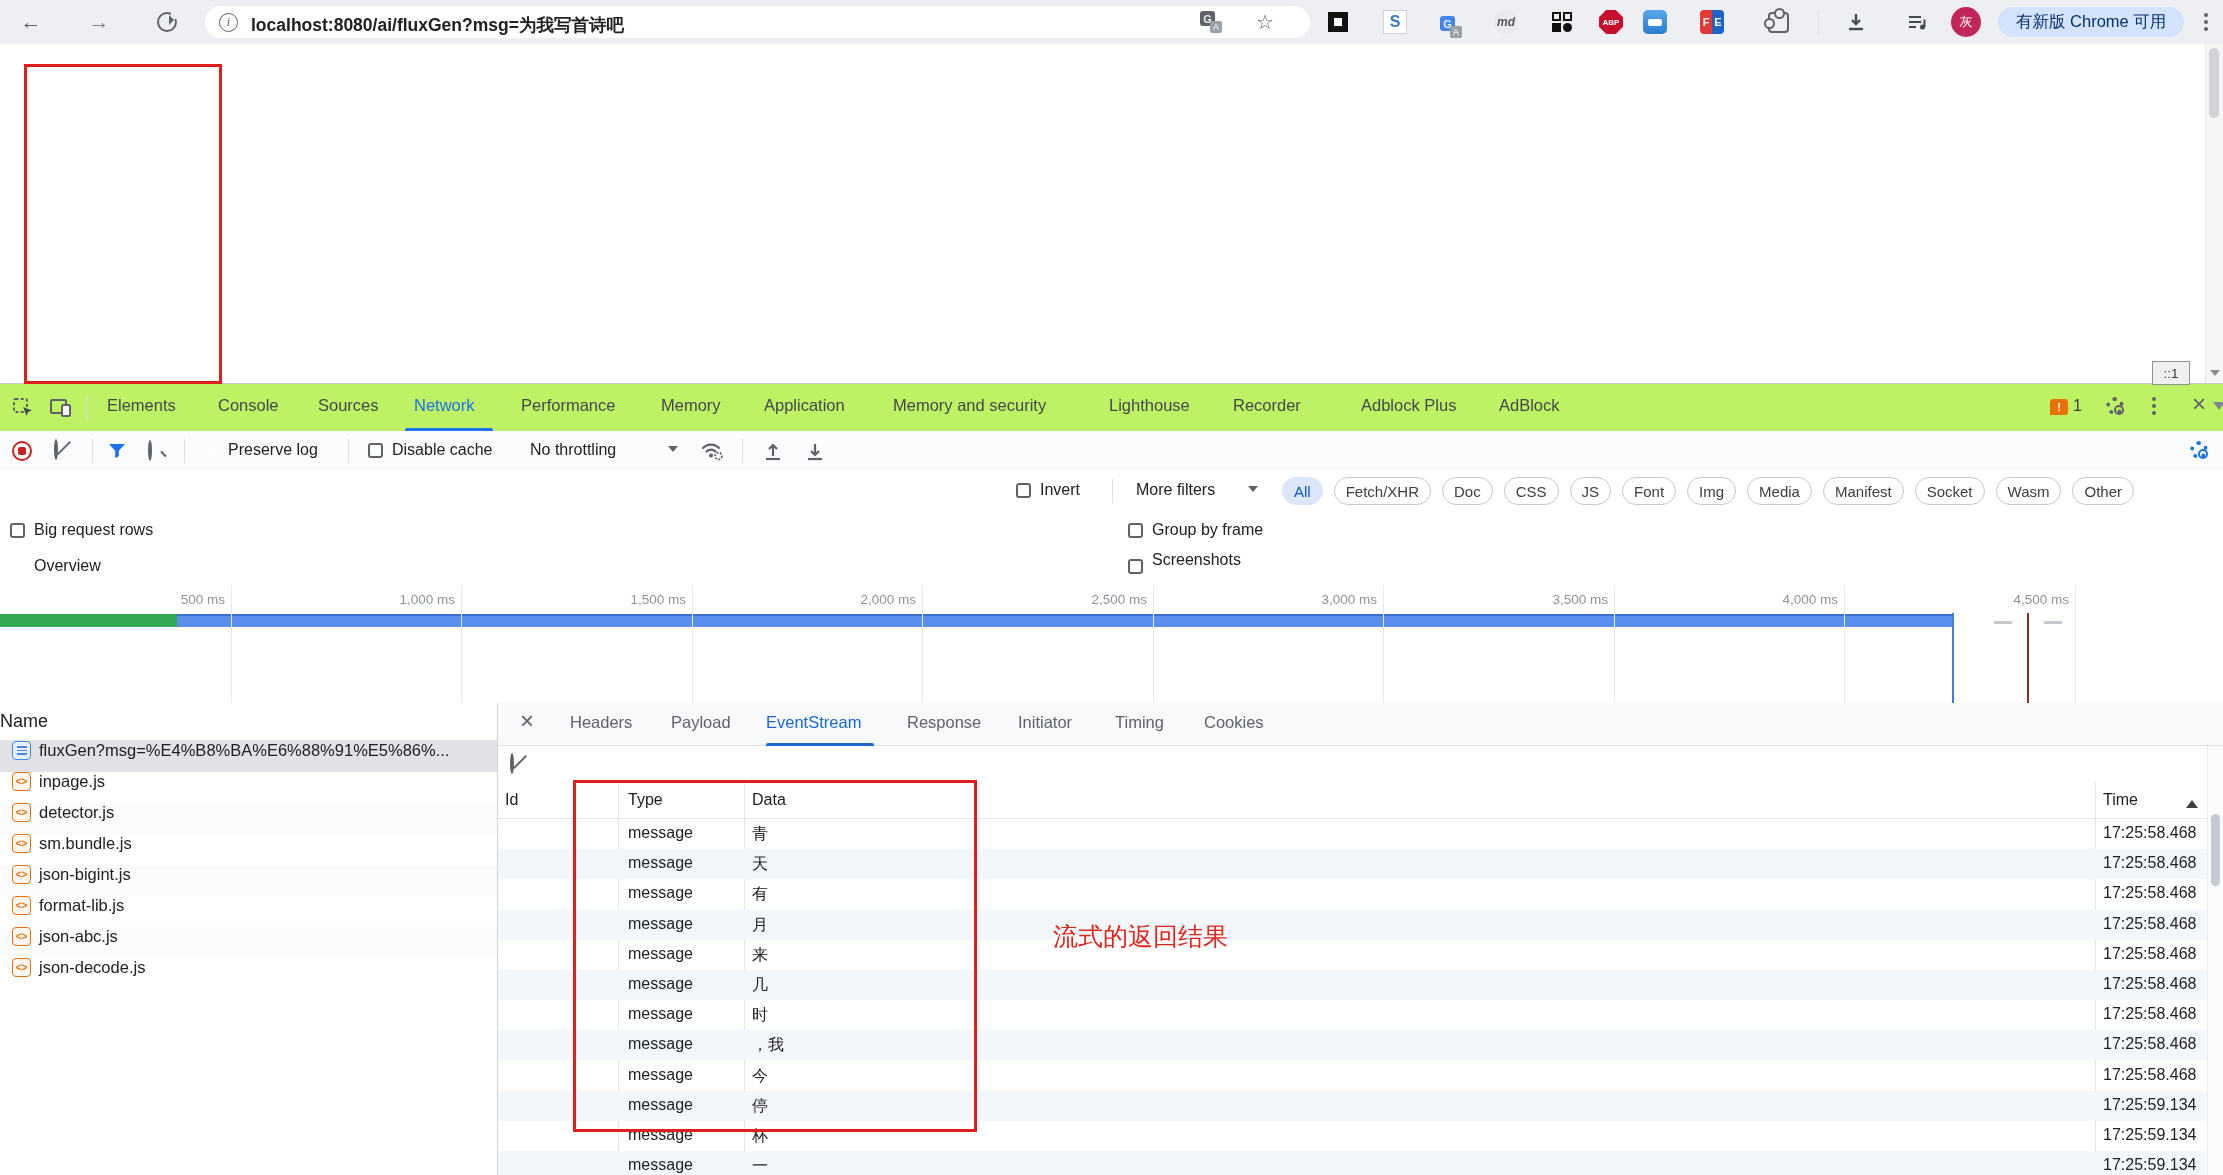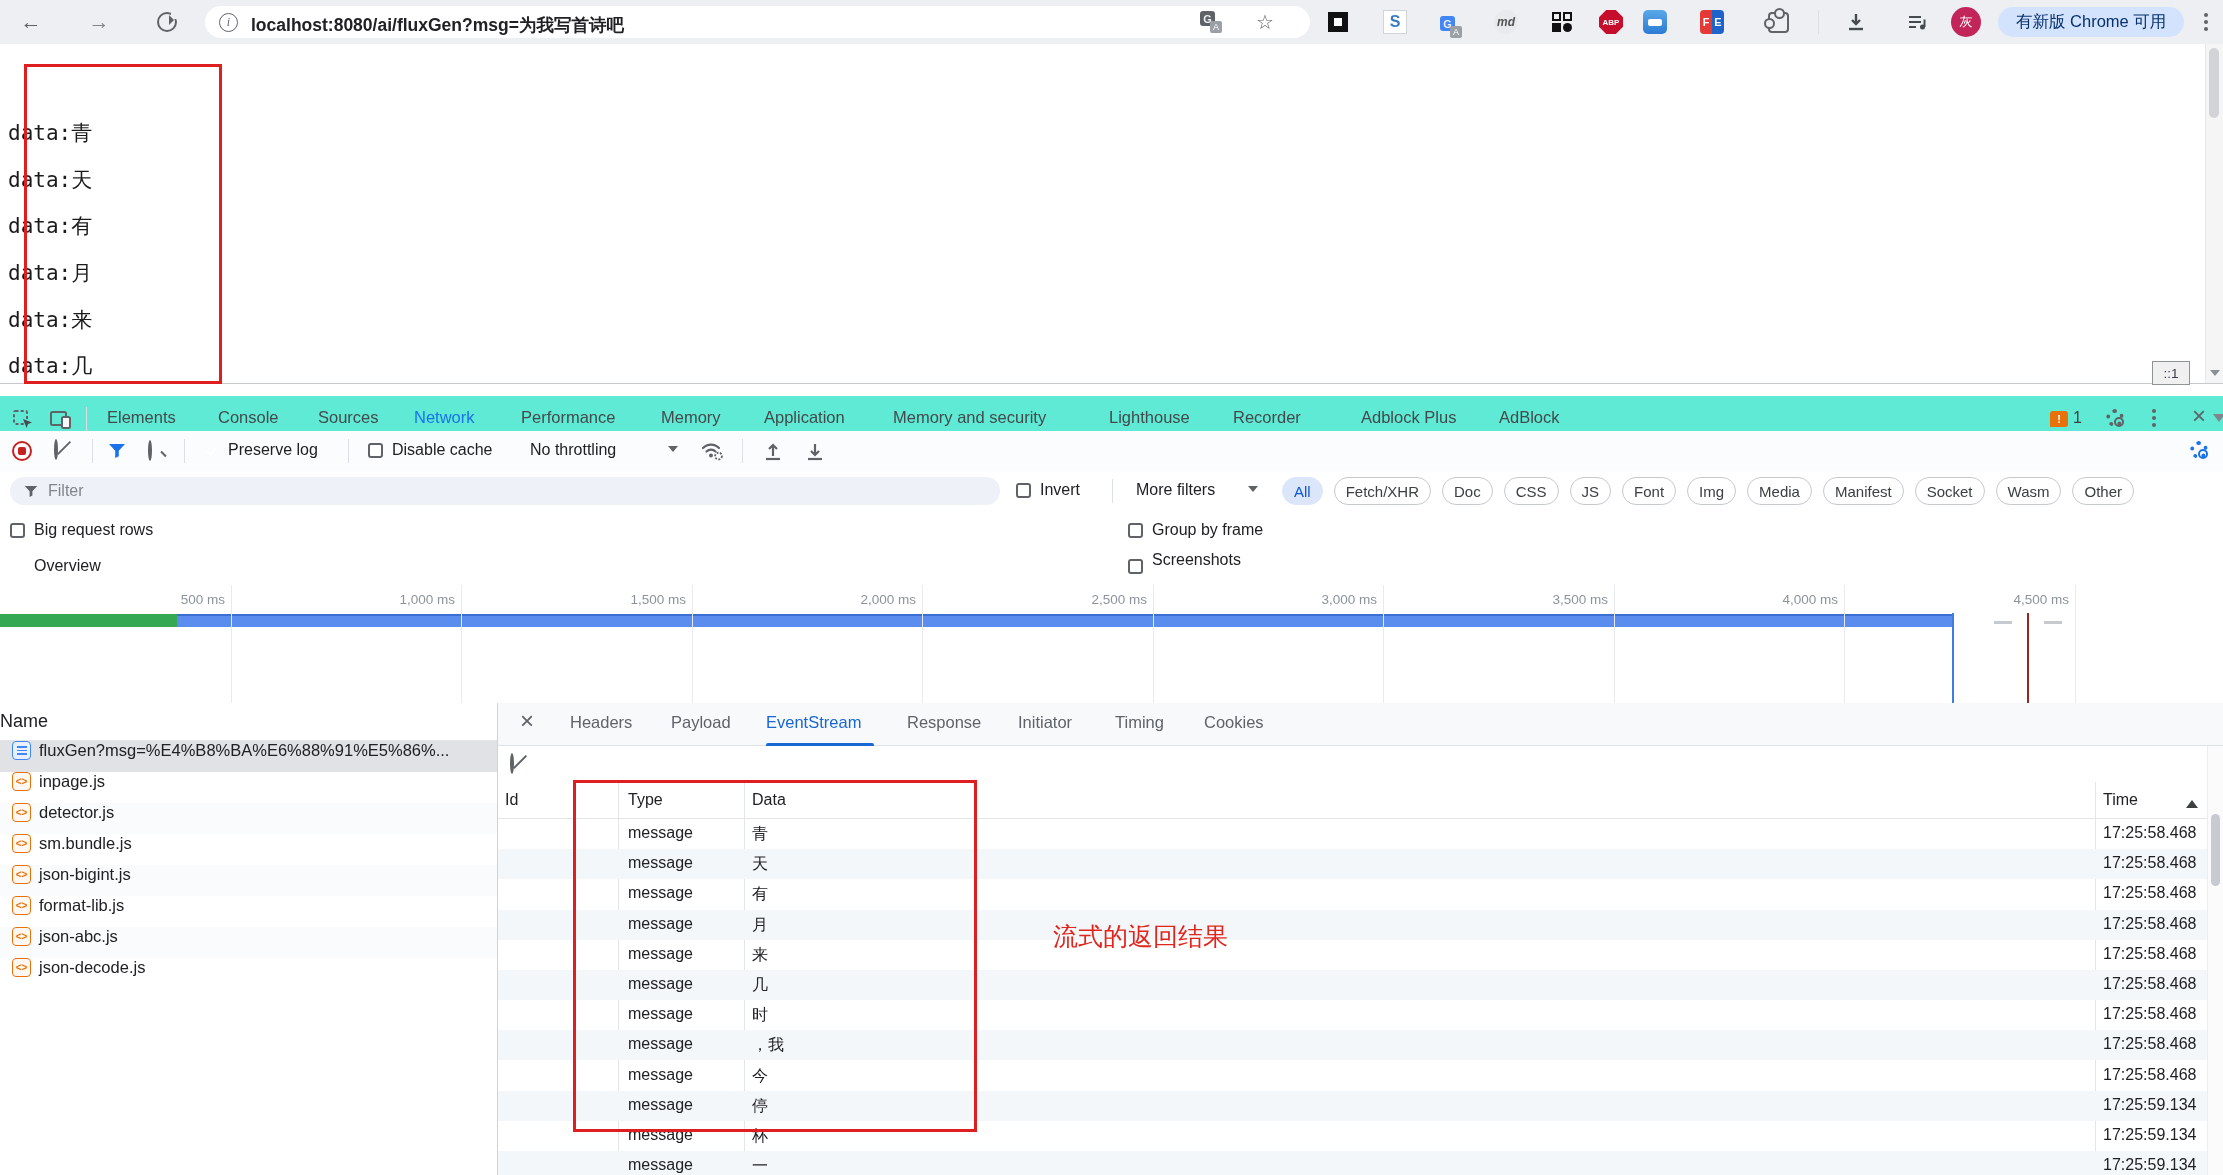--- a/index.html
+++ b/index.html
@@ -36,21 +36,21 @@
   .sse div{height:46.6px;display:flex;align-items:center;}
   .redbox{position:absolute;border:3px solid #df1f1f;z-index:30;pointer-events:none;}
   .pg-scroll{position:absolute;right:0;top:0;width:17px;height:339px;background:#f5f5f6;border-left:1px solid #e7e7e8;}
   .pg-thumb{position:absolute;left:3px;top:4px;width:10px;height:70px;background:#d1d3d6;border-radius:5px;}
   .pg-down{position:absolute;left:4px;bottom:2px;width:0;height:0;border:5px solid transparent;border-top:6px solid #8c9094;}
   .ipbadge{position:absolute;left:2152px;top:361px;width:36px;height:22px;background:#f0f0f1;border:1px solid #8f9296;
     font-size:13.5px;color:#3b3b4f;display:flex;align-items:center;justify-content:center;z-index:5;}
 
   
   .devtools{position:absolute;left:0;top:383px;width:2223px;height:792px;background:#fff;border-top:1px solid #c6cacf;}
-  .dt-tabbar{position:absolute;left:0;top:12px;width:2223px;height:47px;background:#5eead4;border-bottom:1px solid #e0e3e7;}
+  .dt-tabbar{position:absolute;left:0;top:0;width:2223px;height:47px;background:#bef264;border-bottom:1px solid #e0e3e7;}
   .dt-tab{position:absolute;top:12px;font-size:16.5px;color:#45494d;white-space:nowrap;cursor:default;}
   .dt-tab.active{color:#1a73e8;}
   .dt-underline{position:absolute;height:3px;background:#1a73e8;border-radius:2px 2px 0 0;}
   .toolbtn{position:absolute;display:flex;align-items:center;justify-content:center;color:#5f6368;}
   .xclose{font-size:24px;color:#5f6368;line-height:1;}
   .issue-badge{position:absolute;width:18px;height:16px;border-radius:3px 3px 3px 0;background:#e8710a;color:#fff;
     font-size:11px;font-weight:bold;display:flex;align-items:center;justify-content:center;}
 
   .net-toolbar{position:absolute;left:0;top:47px;width:2223px;height:40px;background:#fbfcfd;border-bottom:1px solid #e8eaed;}
   .rec{position:absolute;width:16px;height:16px;border:2.5px solid #c5221f;border-radius:50%;display:flex;align-items:center;justify-content:center;}
@@ -198,29 +198,20 @@
     <div class="extic" style="left:2192px;">
         <span class="kebab">
           <i></i>
           <i></i>
           <i></i>
         </span>
       </div>
   </div>
 
   <div class="page">
-    <div class="sse" id="sse-lines">
-        <div>data:青</div>
-        <div>data:天</div>
-        <div>data:有</div>
-        <div>data:月</div>
-        <div>data:来</div>
-        <div>data:几</div>
-        <div>data:时</div>
-      </div>
     <div class="redbox" style="left:24px;top:20px;width:192px;height:314px;"></div>
     <div class="pg-scroll">
       <div class="pg-thumb"></div>
       <div class="pg-down"></div>
     </div>
   </div>
   <div class="ipbadge">::1</div>
 
   <div class="devtools">
 
@@ -310,26 +301,20 @@
             <path d="M11 4v11M7 11l4 4 4-4" stroke="#5f6368" stroke-width="2.2" fill="none"></path>
             <path d="M4 19h14" stroke="#5f6368" stroke-width="2.2"></path>
           </svg>
       </div>
       <div class="toolbtn" style="left:2190px;top:10px;color:#1a73e8;">
           <span class="gearglyph"></span>
         </div>
     </div>
 
     <div class="filter-row">
-      <div class="fpill" style="left:10px;top:6px;width:962px;height:28px;">
-        <svg width="14" height="13" viewBox="0 0 18 16">
-            <path d="M1 1h16l-6.2 6.8v5.4l-3.6 1.8V7.8z" fill="#5f6368"></path>
-          </svg>
-        <span>Filter</span>
-      </div>
       <span class="cb abs" style="left:1016px;top:12px;"></span>
       <span class="lbl" style="left:1040px;top:10px;">Invert</span>
       <div class="sep" style="left:1112px;top:8px;height:24px;"></div>
       <span class="lbl" style="left:1136px;top:10px;">More filters</span>
       <span class="caret abs" style="left:1248px;top:15px;"></span>
       <div class="abs" style="left:1282px;top:6px;white-space:nowrap;" id="chips"><span class="chip active">All</span><span class="chip">Fetch/XHR</span><span class="chip">Doc</span><span class="chip">CSS</span><span class="chip">JS</span><span class="chip">Font</span><span class="chip">Img</span><span class="chip">Media</span><span class="chip">Manifest</span><span class="chip">Socket</span><span class="chip">Wasm</span><span class="chip">Other</span></div>
     </div>
 
     <div class="opts">
       <span class="cb abs" style="left:10px;top:12px;"></span>

